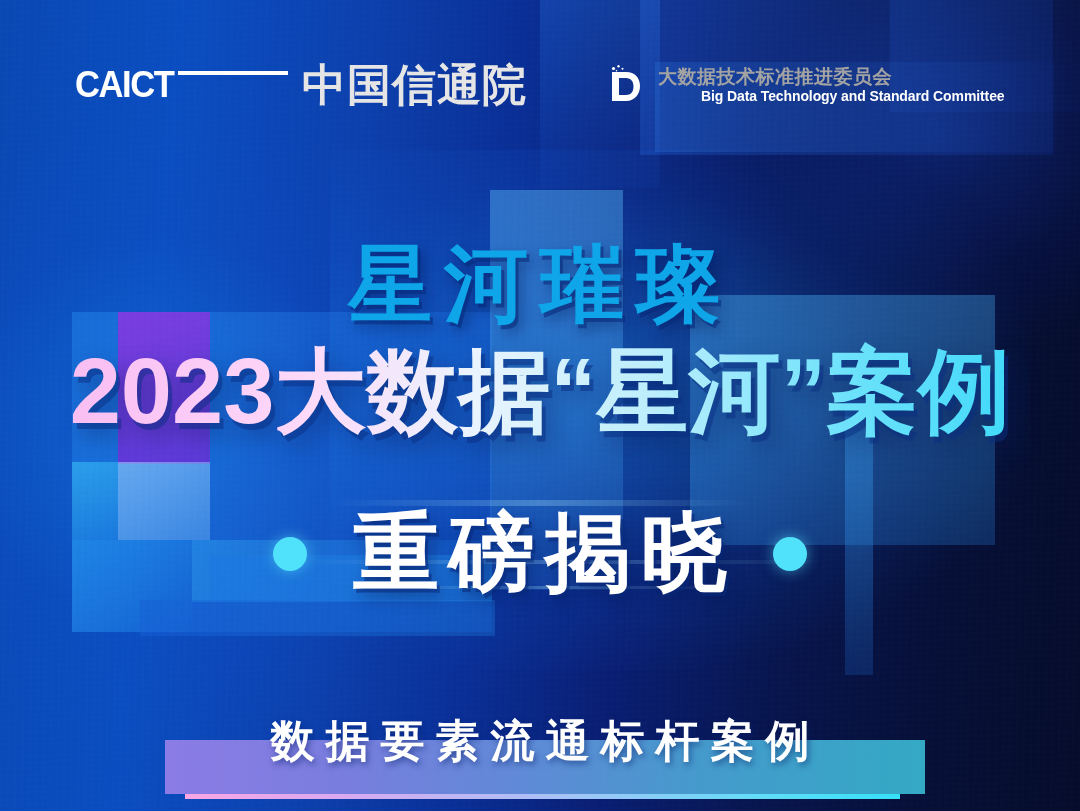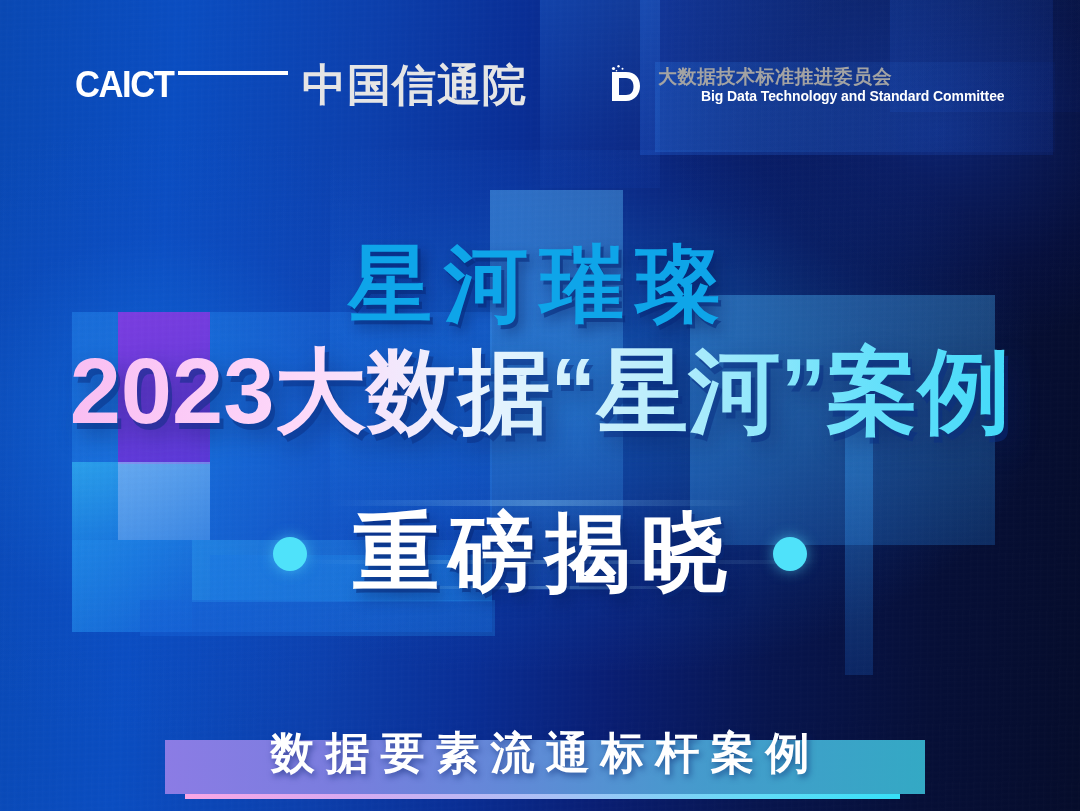--- a/index.html
+++ b/index.html
@@ -317,21 +317,20 @@
     left: 0; top: 712px;
     width: 1080px;
     text-align: center;
     font-size: 44px;
     font-weight: 700;
     letter-spacing: 11px;
     color: #ffffff;
     white-space: nowrap;
     text-shadow: 2px 3px 6px rgba(10,35,110,0.55);
     text-indent: 11px;
-    margin-top: 12px;
   }
 </style>
 </head>
 <body>
 
 <div class="poster">
 
   <div class="bg-base"></div>
   <div class="bg-glow-left"></div>
   <div class="bg-glow-mid"></div>

